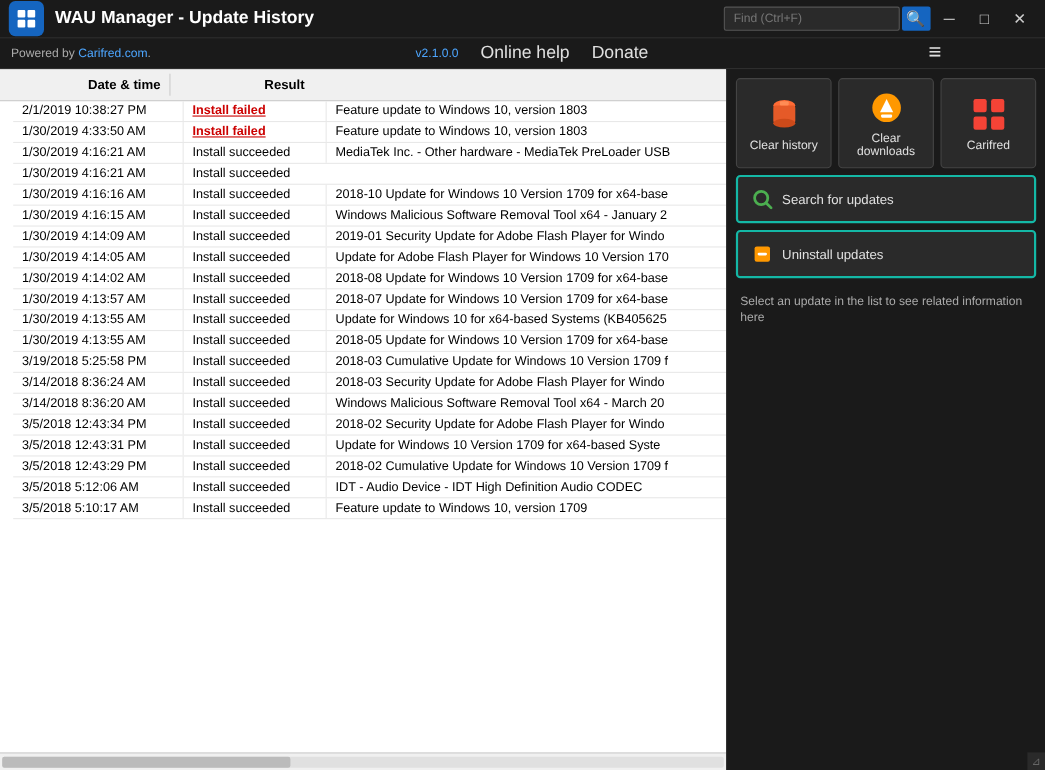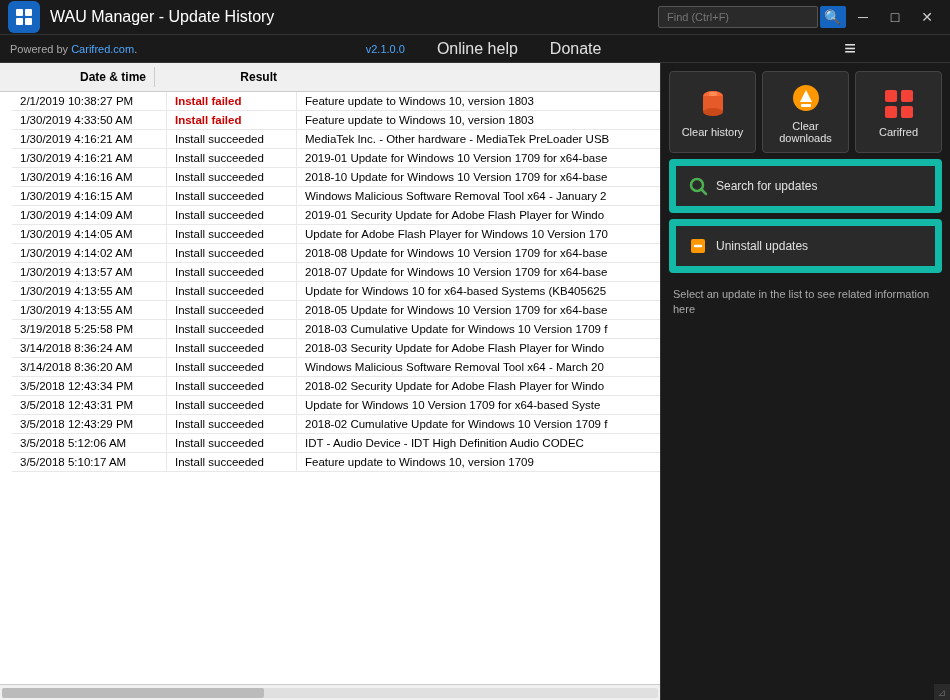--- a/index.html
+++ b/index.html
@@ -29,21 +29,21 @@
       border-radius: 6px;
       display: flex;
       align-items: center;
       justify-content: center;
       margin-right: 10px;
       flex-shrink: 0;
     }
     .title-bar-logo svg { width: 20px; height: 20px; }
     .title-bar-title {
       font-size: 16px;
-      font-weight: 400;
+      font-weight: 700;
       color: #ffffff;
       flex: 1;
     }
     .title-bar-controls {
       display: flex;
       align-items: center;
       gap: 2px;
     }
     .title-bar-search {
       background: #2a2a2a;
@@ -84,21 +84,21 @@
       background: #1a1a1a;
       height: 28px;
       display: flex;
       align-items: center;
       padding: 0 80px 0 10px;
       border-bottom: 1px solid #333;
       justify-content: space-between;
     }
     .powered-by { font-size: 11px; color: #aaa; }
     .powered-by a { color: #4da6ff; text-decoration: none; }
-    .subtitle-links { display: flex; align-items: center; gap: 32px; }
+    .subtitle-links { display: flex; align-items: center; gap: 20px; }
     .version-link { color: #4da6ff; font-size: 11px; text-decoration: none; }
     .nav-link { color: #e0e0e0; font-size: 16px; text-decoration: none; cursor: pointer; }
     .hamburger-btn {
       background: transparent;
       border: none;
       color: #e0e0e0;
       font-size: 20px;
       cursor: pointer;
       width: 40px;
       height: 28px;
@@ -156,21 +156,21 @@
     .td {
       padding: 3px 8px;
       font-size: 11.5px;
       color: #000;
       white-space: nowrap;
       overflow: hidden;
       text-overflow: ellipsis;
       border-right: 1px solid #e8e8e8;
     }
     .td:last-child { border-right: none; }
-    .td.failed { color: #cc0000; font-weight: 600; }
+    .td.failed { color: #cc0000; font-weight: 600; text-decoration: underline; }
     .td.succeeded { color: #000; }
 
     
     .table-body::-webkit-scrollbar { width: 12px; }
     .table-body::-webkit-scrollbar-track { background: #f0f0f0; }
     .table-body::-webkit-scrollbar-thumb { background: #bbb; border-radius: 2px; }
 
     
     .h-scroll-area {
       height: 16px;
@@ -236,21 +236,21 @@
       height: 36px;
       display: flex;
       align-items: center;
       justify-content: center;
       font-size: 24px;
     }
 
     
     .search-btn {
       background: #2a2a2a;
-      border: 7px solid #14b8a6;
+      border: 2px solid #14b8a6;
       border-radius: 4px;
       padding: 10px 12px;
       cursor: pointer;
       display: flex;
       align-items: center;
       gap: 8px;
       color: #e0e0e0;
       font-size: 12px;
       width: 100%;
     }
@@ -341,21 +341,20 @@
           <div class="td">Feature update to Windows 10, version 1803</div>
         </div>
         <div class="table-row">
           <div class="td">1/30/2019 4:16:21 AM</div>
           <div class="td succeeded">Install succeeded</div>
           <div class="td">MediaTek Inc. - Other hardware - MediaTek PreLoader USB</div>
         </div>
         <div class="table-row">
           <div class="td">1/30/2019 4:16:21 AM</div>
           <div class="td succeeded">Install succeeded</div>
-          <div class="td">2019-01 Update for Windows 10 Version 1709 for x64-base</div>
         </div>
         <div class="table-row">
           <div class="td">1/30/2019 4:16:16 AM</div>
           <div class="td succeeded">Install succeeded</div>
           <div class="td">2018-10 Update for Windows 10 Version 1709 for x64-base</div>
         </div>
         <div class="table-row">
           <div class="td">1/30/2019 4:16:15 AM</div>
           <div class="td succeeded">Install succeeded</div>
           <div class="td">Windows Malicious Software Removal Tool x64 - January 2</div>

